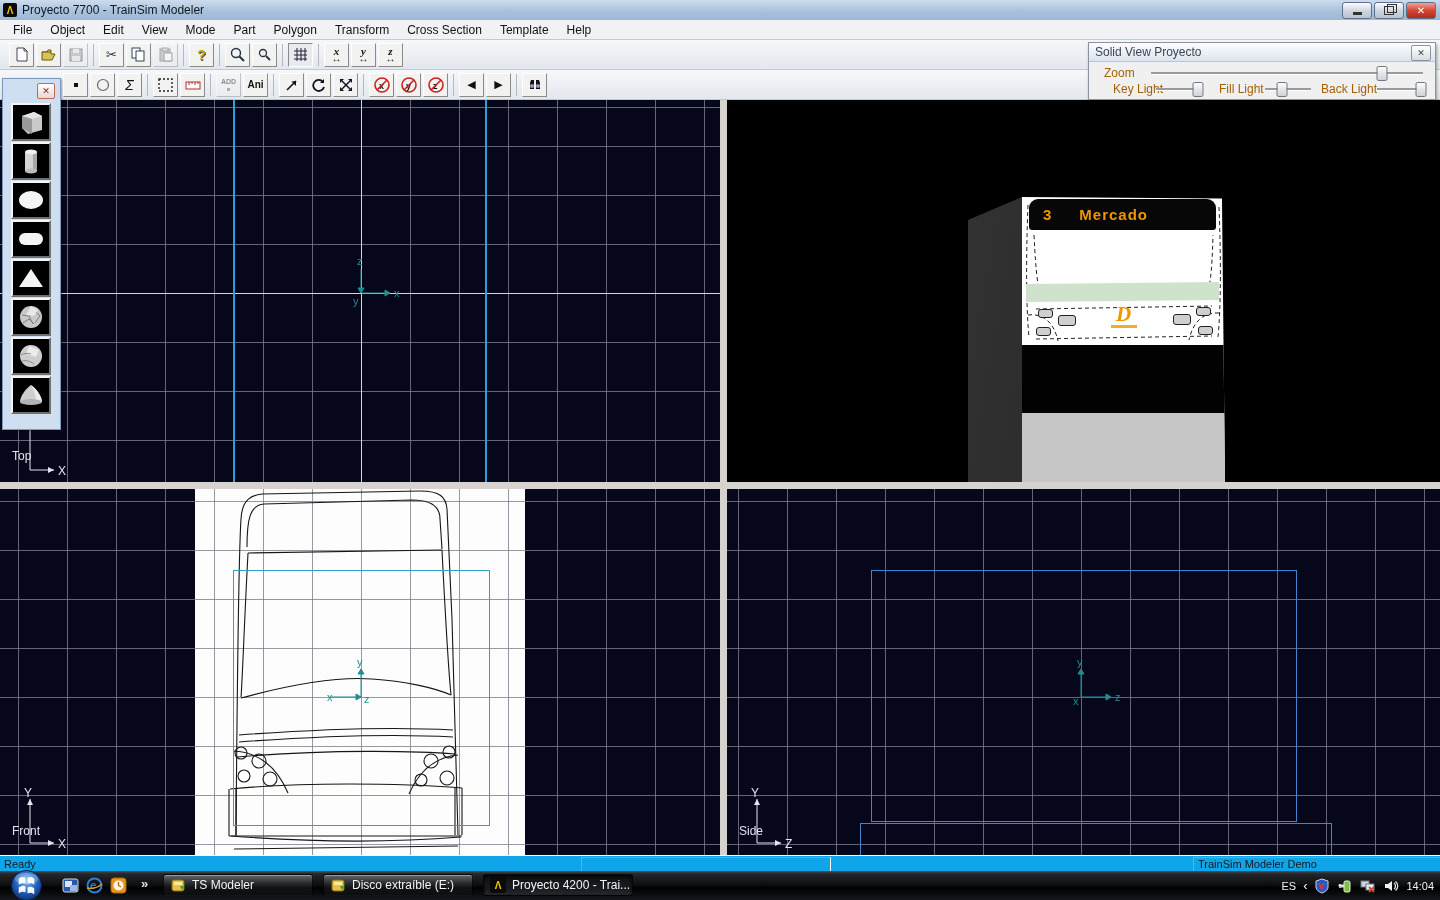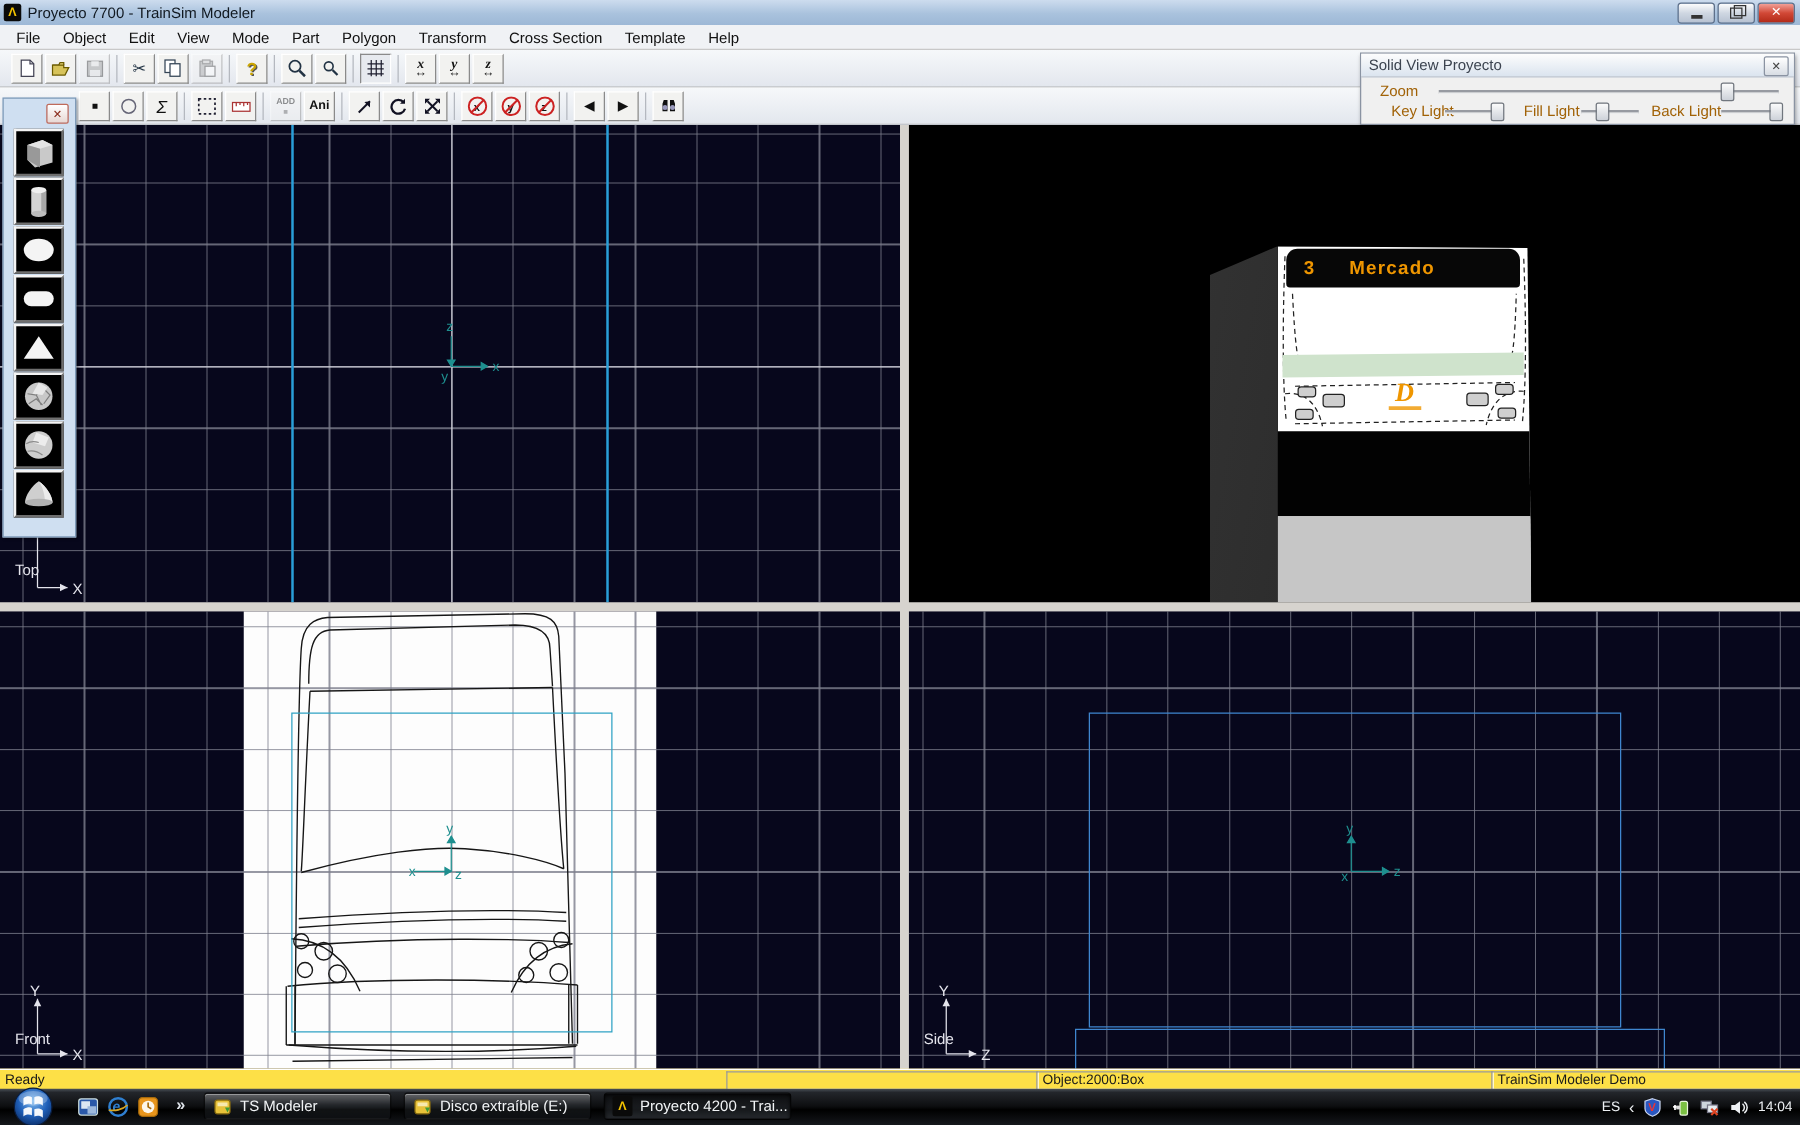--- a/index.html
+++ b/index.html
@@ -96,21 +96,21 @@
   .dest-route{color:#ef9600;font-weight:bold;font-size:15px;margin-left:14px;}
   .dest-name{color:#ef9600;font-weight:bold;font-size:15px;margin-left:28px;letter-spacing:1px;}
   .visor{position:absolute;left:4px;top:86px;right:6px;height:18px;background:#cfe3cc;transform:skewY(-.6deg);}
   .bus-logo{position:absolute;left:50%;top:108px;transform:translateX(-50%);text-align:center;}
   .bus-logo .d{font-family:"Liberation Serif",serif;font-weight:bold;font-style:italic;font-size:21px;color:#ef9600;line-height:18px;}
   .bus-logo .sub{width:26px;height:3px;background:#ef9600;opacity:.8;margin:2px auto 0;}
   .bumper-black{position:absolute;left:0;top:148px;width:100%;height:68px;background:#020202;}
   .skirt-gray{position:absolute;left:0;top:216px;width:102%;height:69px;background:#c6c6c6;}
   .hl{position:absolute;width:13px;height:7px;background:#cfcfcf;border:1px solid #222;border-radius:3px;}
   
-  #statusbar{position:absolute;left:0;top:855px;width:1440px;height:16px;background:#fde047;
+  #statusbar{position:absolute;left:0;top:855px;width:1440px;height:16px;background:#0ea5e9;
     border-top:1px solid #fff;font-size:11px;color:#1a1a1a;}
   .sb-panel{position:absolute;top:1px;height:13px;border:1px solid;border-color:#9a9a9a #ffffff #ffffff #9a9a9a;
     padding:0 4px;line-height:13px;}
   
   #taskbar{position:absolute;left:0;top:871px;width:1440px;height:29px;color:#fff;
     background:linear-gradient(#4a5158,#23262b 10%,#0d0e10 48%,#000 58%,#15181c);}
   #start-orb{position:absolute;left:10px;top:-2px;width:33px;height:33px;}
   .ql{position:absolute;top:6px;width:17px;height:17px;}
   .ql-chevron{position:absolute;left:141px;top:5px;color:#dfe4ea;font-size:13px;font-weight:bold;}
   .task-btn{position:absolute;top:3px;height:22px;width:150px;border:1px solid rgba(0,0,0,.75);border-radius:3px;
@@ -569,21 +569,20 @@
     </div>
     <span class="svc-label" style="left:232px;top:39px;">Back Light</span>
     <div class="track" style="left:288px;top:45px;width:46px;">
       <span class="thumb" style="left: 95%;"></span>
     </div>
   </div>
 
   <div id="statusbar">
     <span style="position:absolute;left:4px;top:2px;">Ready</span>
     <span class="sb-panel" style="left:581px;width:240px;"></span>
-    <span class="sb-panel" style="left:829px;width:356px;">Object:2000:Box</span>
     <span class="sb-panel" style="left:1193px;width:241px;">TrainSim Modeler Demo</span>
   </div>
 
   <div id="taskbar">
     <svg id="start-orb" viewBox="0 0 34 34">
       <defs>
         <radialGradient id="orb" cx="50%" cy="35%" r="70%">
           <stop offset="0%" stop-color="#7db9f0"></stop>
             <stop offset="55%" stop-color="#1f5fb8"></stop>
             <stop offset="100%" stop-color="#0a2a62"></stop>

